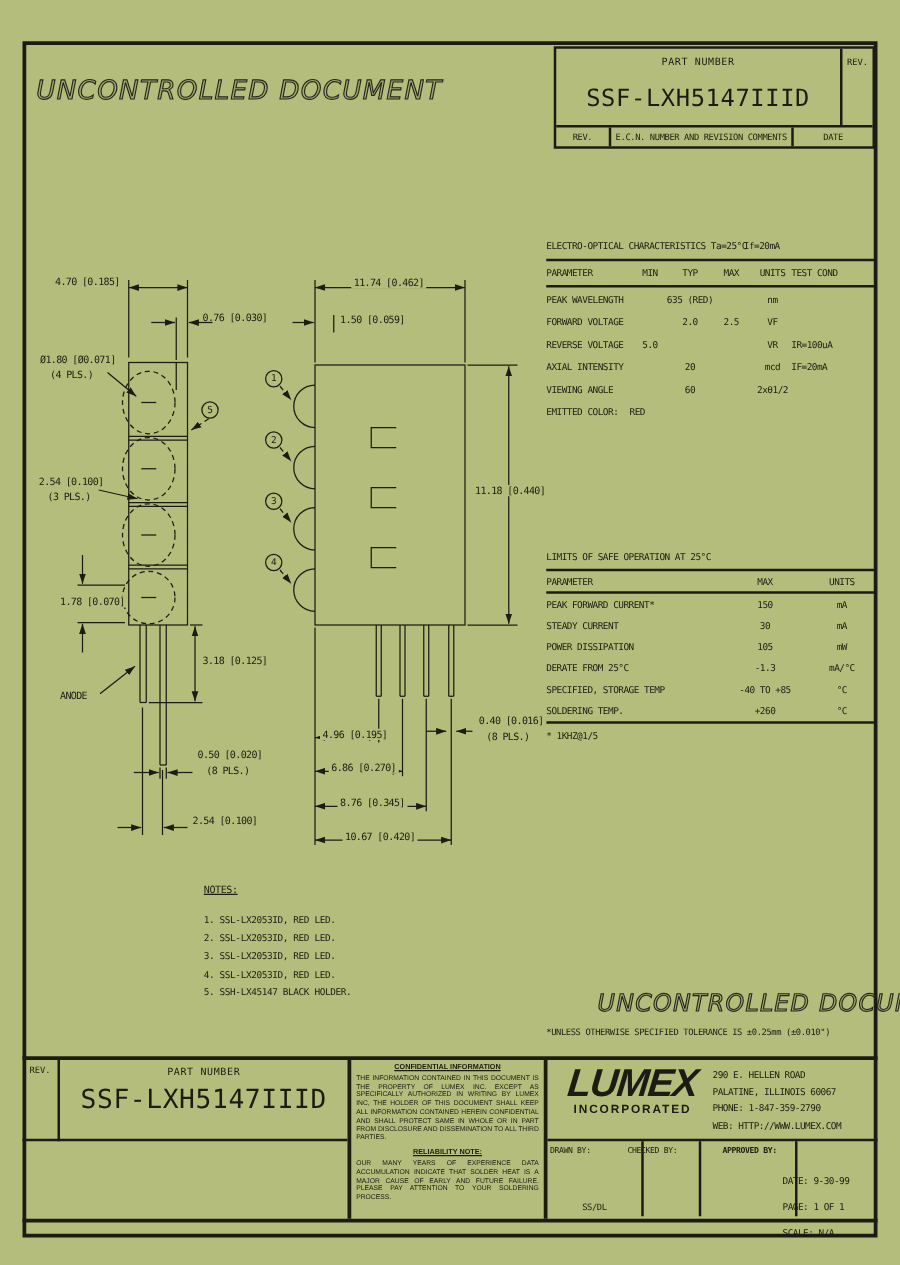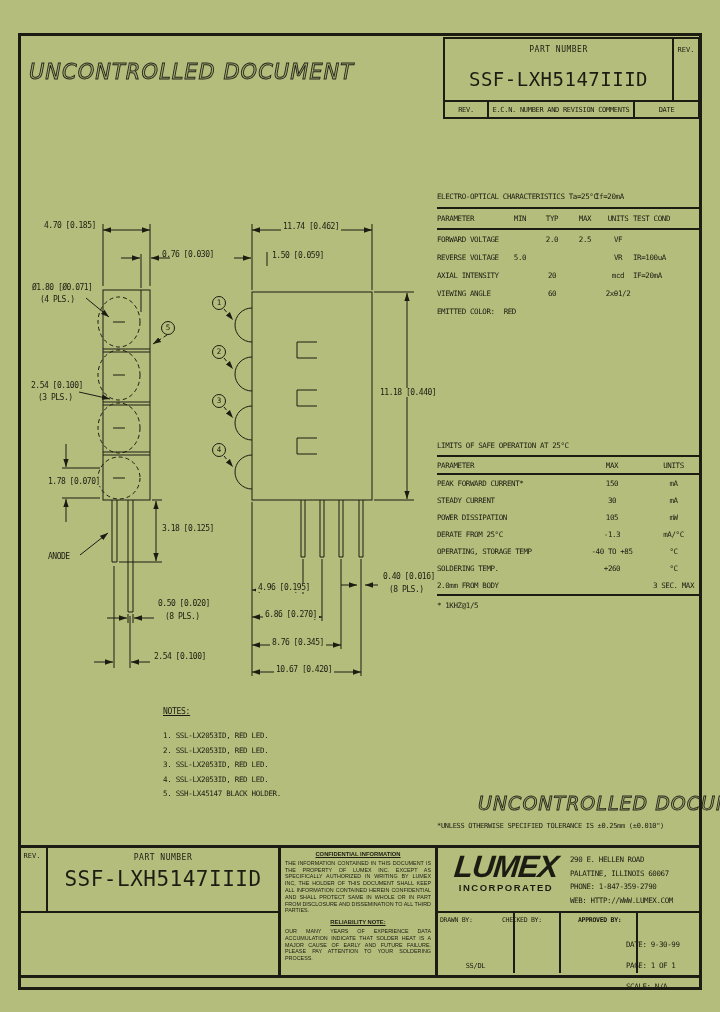--- a/index.html
+++ b/index.html
@@ -228,20 +228,28 @@
   </div>
   <div class="eo-row head">
     <span class="l">PARAMETER</span>
     <span class="c">MIN</span>
     <span class="c">TYP</span>
     <span class="c">MAX</span>
     <span class="c">UNITS</span>
     <span class="l">TEST COND</span>
   </div>
   <div class="eo-row">
+    <span class="l">PEAK WAVELENGTH</span>
+    <span class="c"></span>
+    <span class="c">635 (RED)</span>
+    <span class="c"></span>
+    <span class="c">nm</span>
+    <span class="l"></span>
+  </div>
+  <div class="eo-row">
     <span class="l">FORWARD VOLTAGE</span>
     <span class="c"></span>
     <span class="c">2.0</span>
     <span class="c">2.5</span>
     <span class="c">VF</span>
     <span class="l"></span>
   </div>
   <div class="eo-row">
     <span class="l">REVERSE VOLTAGE</span>
     <span class="c">5.0</span>
@@ -294,33 +302,28 @@
       <span>POWER DISSIPATION</span>
       <span class="c">105</span>
       <span class="c">mW</span>
     </div>
     <div class="lim-row">
       <span>DERATE FROM 25°C</span>
       <span class="c">-1.3</span>
       <span class="c">mA/°C</span>
     </div>
     <div class="lim-row">
-      <span>OPERATING, STORAGE TEMP</span>
+      <span>SPECIFIED, STORAGE TEMP</span>
       <span class="c">-40 TO +85</span>
       <span class="c">°C</span>
     </div>
     <div class="lim-row">
       <span>SOLDERING TEMP.</span>
       <span class="c">+260</span>
       <span class="c">°C</span>
-    </div>
-    <div class="lim-row">
-      <span>2.0mm FROM BODY</span>
-      <span class="c"></span>
-      <span class="c">3 SEC. MAX</span>
     </div>
   </div>
   <div class="foot">* 1KHZ@1/5</div>
 </div>
 
 <div class="notes">
   <div class="nt">NOTES:</div>
   <div class="ni">1. SSL-LX2053ID, RED LED.</div>
   <div class="ni">2. SSL-LX2053ID, RED LED.</div>
   <div class="ni">3. SSL-LX2053ID, RED LED.</div>

